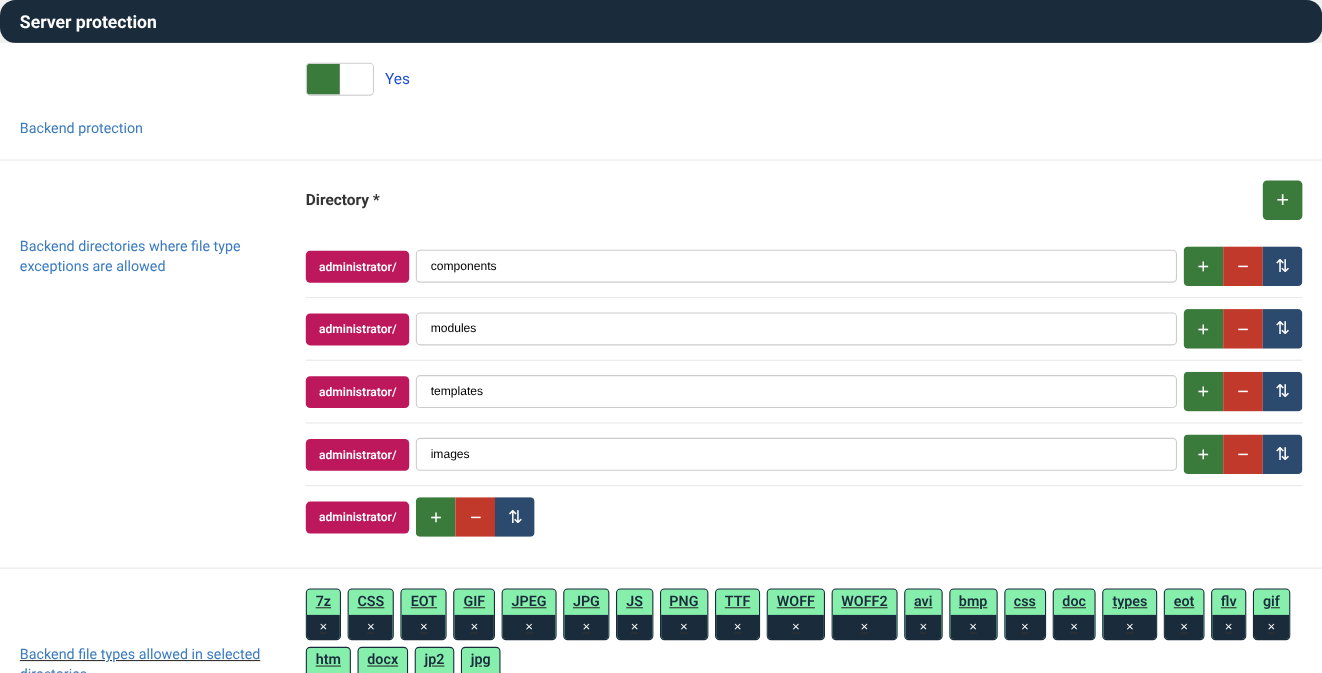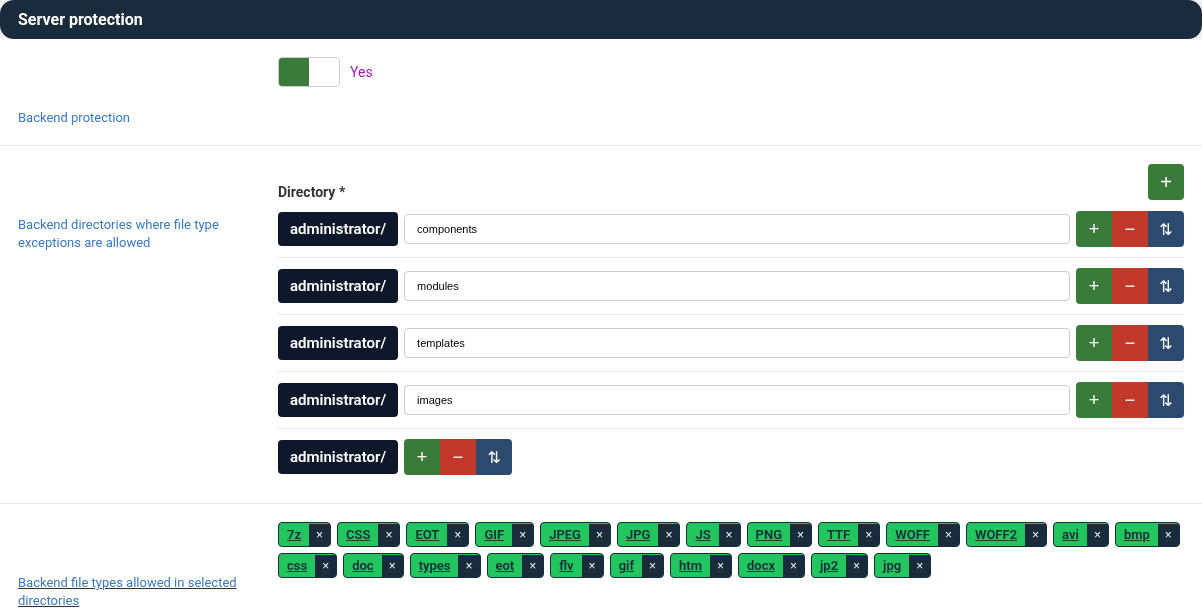--- a/index.html
+++ b/index.html
@@ -62,29 +62,29 @@
     }
 
     .toggle-off {
       background: white;
       width: 30px;
       height: 28px;
     }
 
     .toggle-label {
       font-size: 14px;
-      color: #a21caf;
+      color: #1d4ed8;
     }
 
     
     .directory-header {
       display: flex;
       justify-content: space-between;
-      align-items: flex-end;
-      margin-bottom: 11px;
+      align-items: center;
+      margin-bottom: 24px;
     }
 
     .directory-title {
       font-weight: 700;
       font-size: 14px;
     }
 
     .btn-add-main {
       background: #3a7a3a;
       color: white;
@@ -100,25 +100,25 @@
     }
 
     .directory-row {
       display: flex;
       align-items: center;
       gap: 6px;
       margin-bottom: 10px;
     }
 
     .dir-prefix {
-      background: #0f172a;
+      background: #be185d;
       color: white;
       padding: 8px 12px;
       border-radius: 4px;
-      font-size: 15px;
+      font-size: 11px;
       font-weight: 600;
       white-space: nowrap;
     }
 
     .dir-input {
       flex: 1;
       border: 1px solid #ccc;
       border-radius: 4px;
       padding: 8px 12px;
       font-size: 11px;
@@ -190,25 +190,25 @@
     }
 
     .filetypes-tags {
       display: flex;
       flex-wrap: wrap;
       gap: 6px;
     }
 
     .file-tag {
       display: flex;
-      align-items: center;
-      background: #22c55e;
+      background: #86efac;
       border: 1px solid #1a2b3c;
       border-radius: 4px;
       overflow: hidden;
+      flex-direction: column;
     }
 
     .file-tag-name {
       padding: 4px 8px;
       font-size: 13px;
       font-weight: 600;
       color: #1a2b3c;
     }
 
     .file-tag-close {

